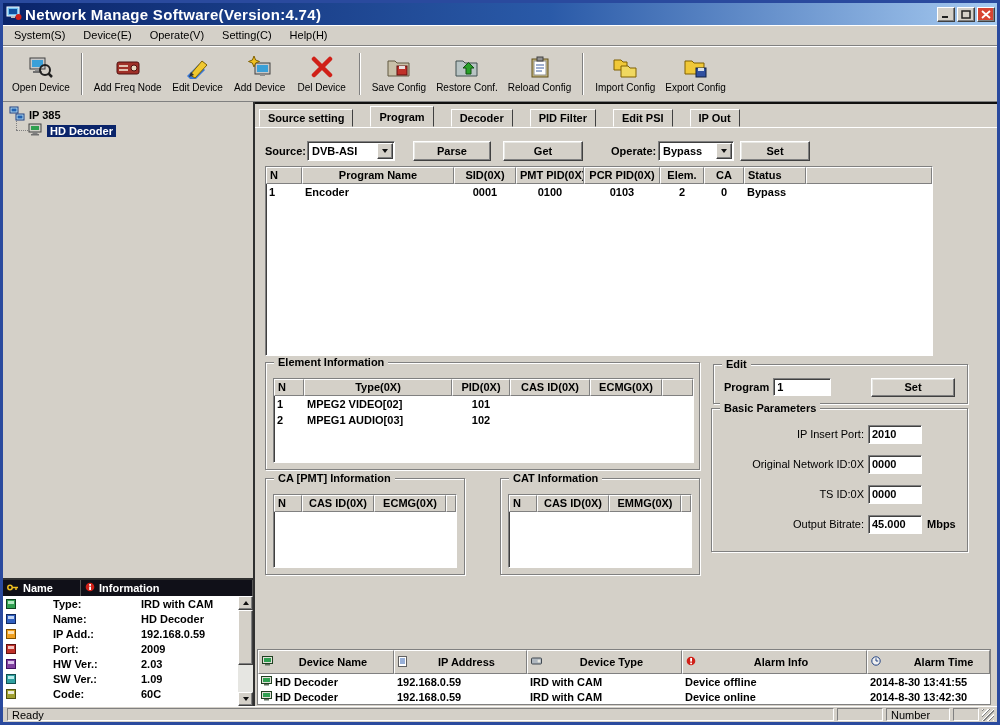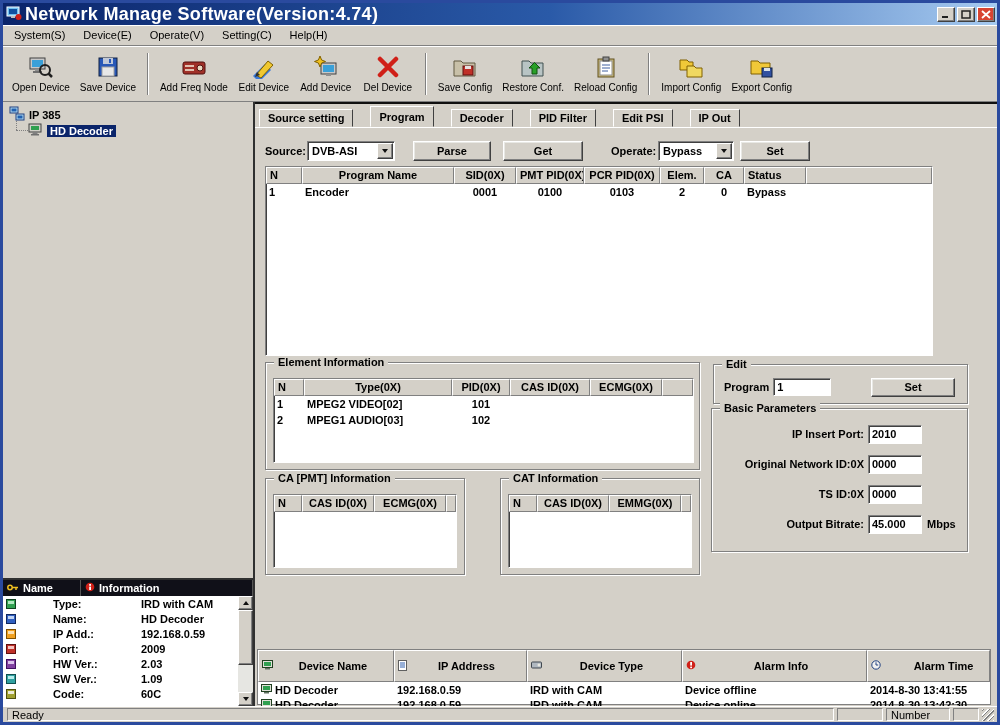--- a/index.html
+++ b/index.html
@@ -7,21 +7,21 @@
   body { font-family:"Liberation Sans", sans-serif; font-size:11px; color:#000; }
 
   .window { position:relative; width:1000px; height:725px; background:#d4d0c8;
             border:3px solid #2a4a9e; overflow:hidden; }
 
   
   .titlebar { position:absolute; top:0; left:0; right:0; height:22px;
               background:linear-gradient(90deg,#0a246a 0%,#2a5aa8 55%,#a6caf0 100%);
               display:flex; align-items:center; padding:0 2px; }
   .app-icon { width:16px; height:16px; display:inline-flex; margin:0 3px 0 1px; }
-  .title-text { flex:1; color:#fff; font-weight:bold; font-size:18px; white-space:nowrap;
+  .title-text { flex:1; color:#fff; font-weight:bold; font-size:15px; white-space:nowrap;
                 overflow:hidden; letter-spacing:.3px; }
   .win-btns { display:flex; gap:2px; }
   .wbtn { width:18px; height:15px; background:#d4d0c8; border:1px solid;
           border-color:#fff #404040 #404040 #fff; box-shadow:inset -1px -1px 0 #808080;
           display:flex; align-items:center; justify-content:center; cursor:pointer; }
   .wbtn.close { background:#d84432; }
 
   
   .menubar { position:absolute; top:22px; left:0; right:0; height:21px;
              display:flex; align-items:center; border-bottom:1px solid #808080;
@@ -123,28 +123,28 @@
   .ca .c0{width:28px} .ca .c1{width:72px} .ca .c2{width:72px} .ca .c3{flex:1; width:auto;}
 
   
   .group { position:absolute; border:1px solid #808080;
            box-shadow:inset 1px 1px 0 #fff, 1px 1px 0 #fff; }
   .gtitle { position:absolute; top:-7px; left:8px; background:#d4d0c8; padding:0 4px;
             font-weight:bold; line-height:13px; white-space:nowrap; }
 
   .edit-inner { position:absolute; inset:10px 6px 4px 6px; display:flex; align-items:center; }
   .bp-row { display:flex; align-items:center; height:30px; padding-right:6px; }
-  .bp-label { width:152px; text-align:right; font-weight:bold; margin-right:4px; white-space:nowrap; }
+  .bp-label { width:152px; text-align:right; font-weight:normal; margin-right:4px; white-space:nowrap; }
   .bp-input { width:54px; height:19px; }
   .bp-suffix { font-weight:bold; margin-left:5px; width:34px; }
 
   
   .alarm { position:absolute; left:2px; right:6px; bottom:1px; height:56px; background:#fff;
            border:1px solid #808080; }
-  .alhrow { display:flex; height:32px;border-radius:6px; }
+  .alhrow { display:flex; height:24px;border-radius:6px; }
   .alh { background:#d4d0c8; border:1px solid; border-color:#fff #808080 #808080 #fff;
          display:flex; align-items:center; gap:3px; padding:0 3px; flex-shrink:0; }
   .alh span.t { flex:1; text-align:center; font-weight:bold; white-space:nowrap; }
   .alr { display:flex; height:15px; align-items:center; font-weight:bold; }
   .alarm .a0{width:136px} .alarm .a1{width:133px} .alarm .a2{width:155px}
   .alarm .a3{width:185px} .alarm .a4{flex:1; width:auto;gap:20px;}
   .alr .cellic { display:inline-flex; margin-right:3px; }
 
   
   .statusbar { position:absolute; left:0; right:0; bottom:0; height:16px;
@@ -206,31 +206,20 @@
             <rect x="1" y="2" width="15" height="11" fill="#c8c8c8" stroke="#404040"></rect>
             <rect x="3" y="4" width="11" height="7" fill="#3aa0d8"></rect>
             <rect x="6" y="13" width="5" height="2" fill="#909090"></rect>
             <rect x="4" y="15" width="9" height="2" fill="#707070"></rect>
             <circle cx="16" cy="14" r="5" fill="none" stroke="#202020" stroke-width="2"></circle>
             <line x1="19.5" y1="17.5" x2="23" y2="21" stroke="#202020" stroke-width="2.5"></line>
           </svg>
       </span>
       <span class="tlabel">Open Device</span>
     </div>
-    <div class="tbtn">
-      <span class="ticon">
-        <svg width="24" height="23" viewBox="0 0 24 23">
-            <rect x="3" y="2" width="18" height="18" fill="#2858b8" stroke="#102040"></rect>
-            <rect x="7" y="2" width="10" height="6" fill="#c0c8d8"></rect>
-            <rect x="13" y="3" width="2" height="4" fill="#2858b8"></rect>
-            <rect x="6" y="11" width="12" height="9" fill="#e8e8e8" stroke="#a0a0a0"></rect>
-          </svg>
-      </span>
-      <span class="tlabel">Save Device</span>
-    </div>
     <div class="tsep"></div>
     <div class="tbtn">
       <span class="ticon">
         <svg width="24" height="23" viewBox="0 0 24 23">
             <rect x="1" y="6" width="22" height="12" rx="2" fill="#a03028" stroke="#501010"></rect>
             <circle cx="18" cy="12" r="3" fill="#e8d8c0" stroke="#501010"></circle>
             <rect x="3" y="9" width="9" height="2" fill="#e0c0b0"></rect>
             <rect x="3" y="13" width="9" height="2" fill="#e0c0b0"></rect>
           </svg>
       </span>

